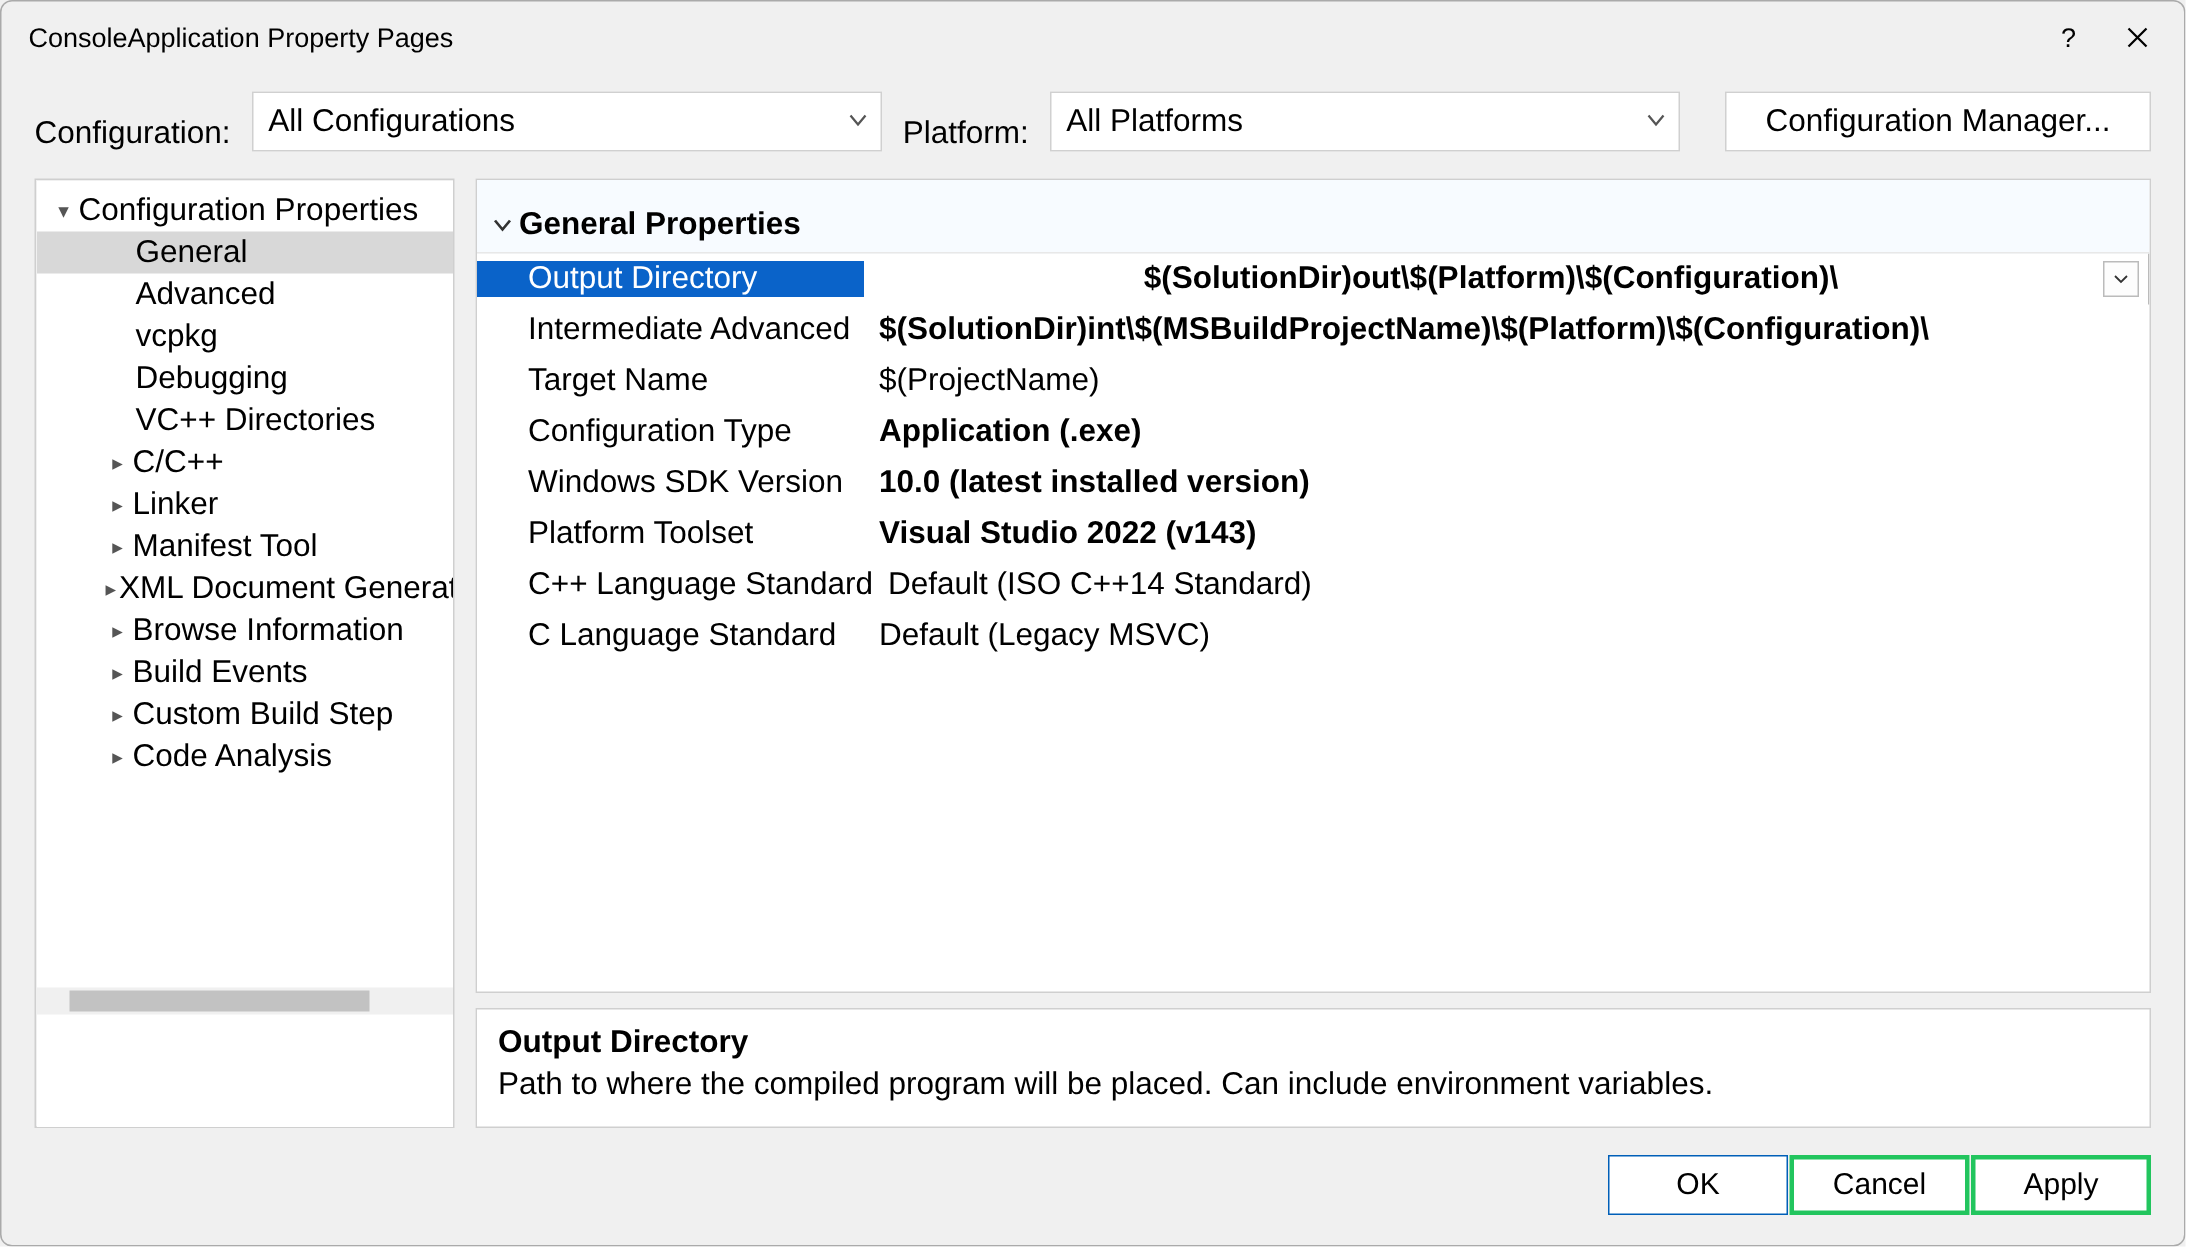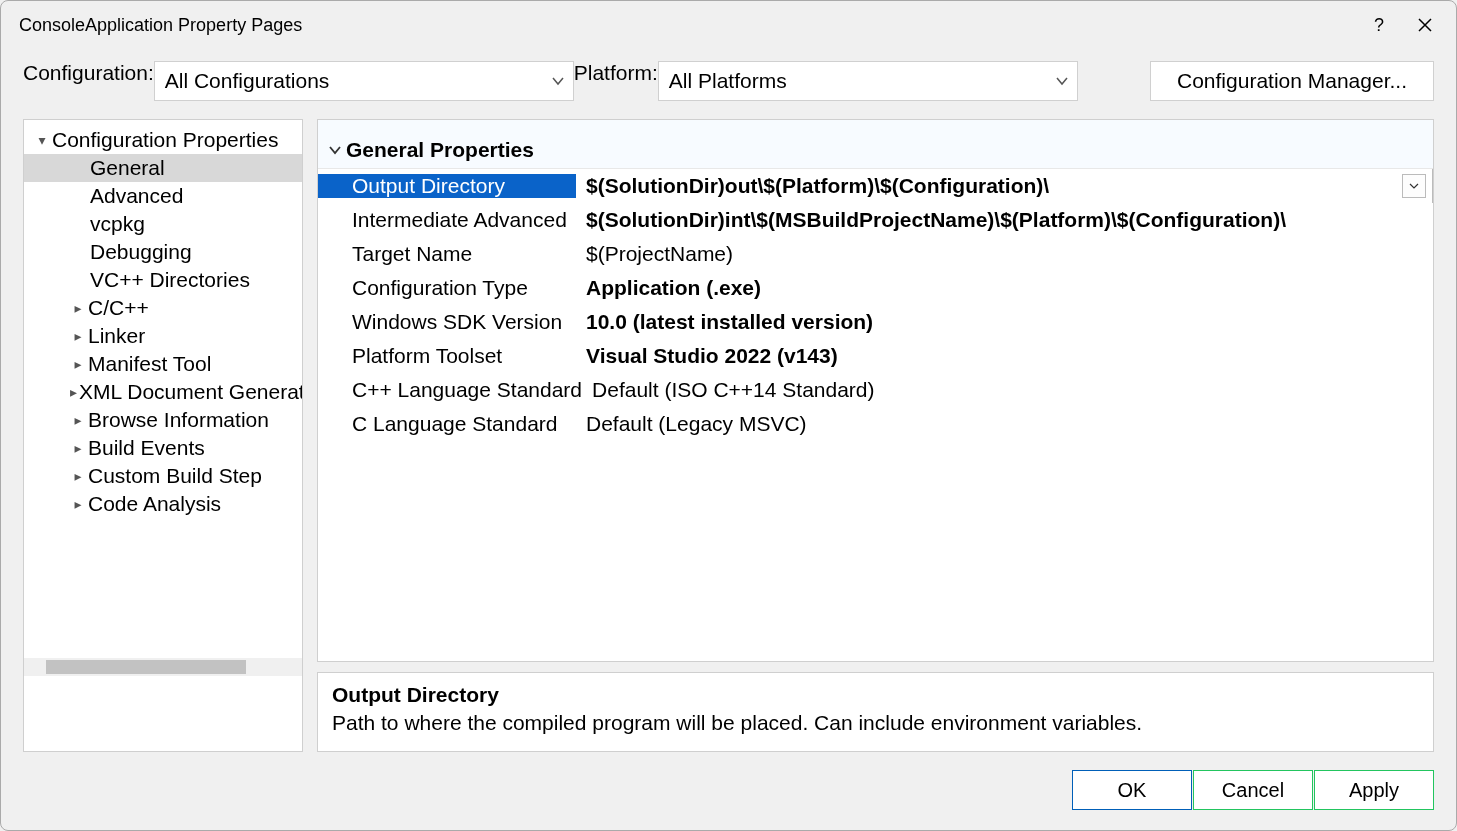--- a/index.html
+++ b/index.html
@@ -27,21 +27,22 @@
   height: 48px;
 }
 .titlebar .title { flex: 1; font-size: 18px; color: #000; }
 .title-btn {
   width: 46px; height: 38px;
   display:flex;align-items:center;justify-content:center;
   background: transparent; border: none; font-size: 18px; color:#000;
 }
 .top-toolbar {
   display: flex;
-  align-items: flex-start;
+  align-items: flex-end;
+  gap: 14px;
   padding: 12px 22px 18px 22px;
 }
 .top-toolbar .label { font-size: 21px; color:#000; }
 .combo {
   position: relative;
   background: #fff;
   border: 1px solid #d0d0d0;
   height: 40px;
   display:flex; align-items:center;
   padding: 0 38px 0 10px;
@@ -124,21 +125,21 @@
   white-space:nowrap;
 }
 .grid-row .val {
   flex:1;
   padding-left:10px;
   white-space:nowrap;
 }
 .grid-row.selected .name { background:#0a63c9; color:#fff; }
 .grid-row.selected .val-wrap { border-right:1px solid #bbb; }
 .grid-row .val.bold { font-weight:700; }
-.val-wrap { display:flex; align-items:center; flex:1; height:100%; }
+.val-wrap { display:flex; align-items:center; flex:1; height:100%;text-align:center; }
 .drop-btn {
   width:24px; height:24px;
   border:1px solid #bbb;
   margin-left:auto; margin-right:6px;
   display:flex; align-items:center; justify-content:center; font-size:11px;
   background:#fdfdfd;
 }
 .desc {
   margin-top:10px;
   background:#fff;
@@ -148,21 +149,21 @@
 }
 .desc-title { font-weight:700; margin-bottom:4px; }
 .footer {
   display:flex;
   justify-content:flex-end;
   gap:1px;
   padding:18px 22px 20px 22px;
 }
 .footer button {
   width:120px; height:40px;
-  background:#fff; border:1px solid #22c55e;
+  background:#fff; border:3px solid #22c55e;
   font-size:20px;
 }
 .footer button.default { border:1.5px solid #005fb8; }
 svg.chev-down { width:14px;height:14px; }
 </style>
 </head>
 <body>
 
 <div class="dialog">
 

